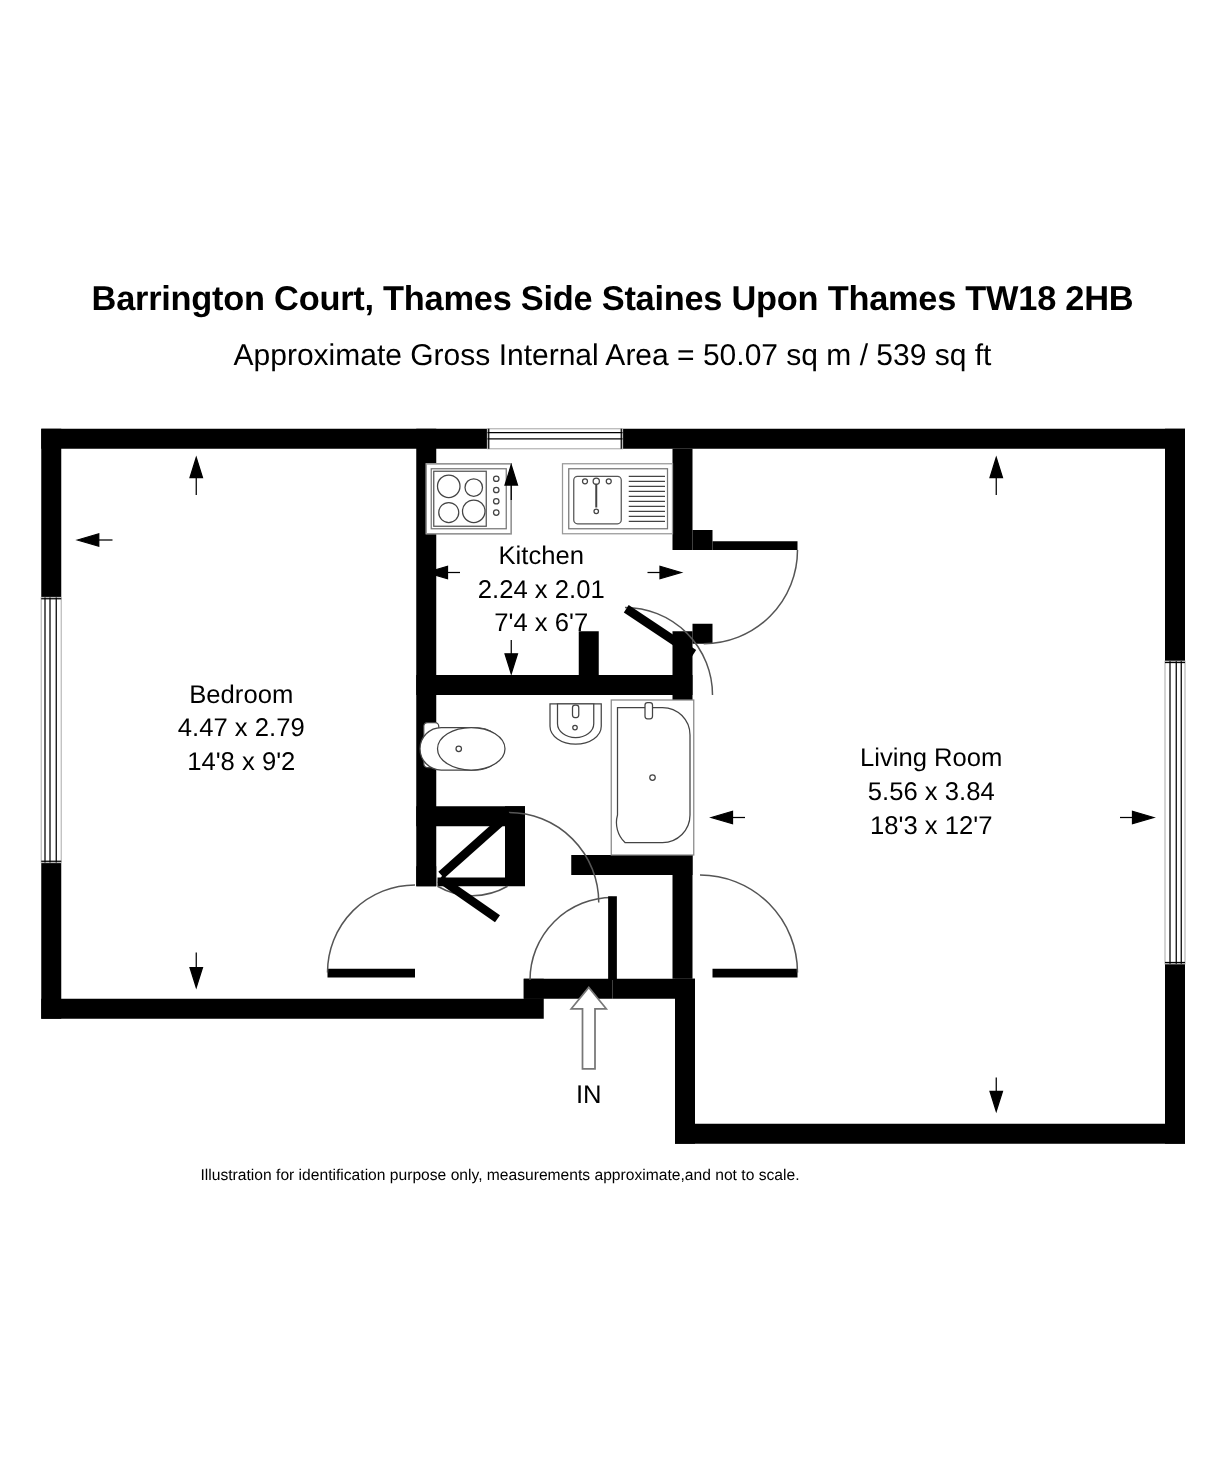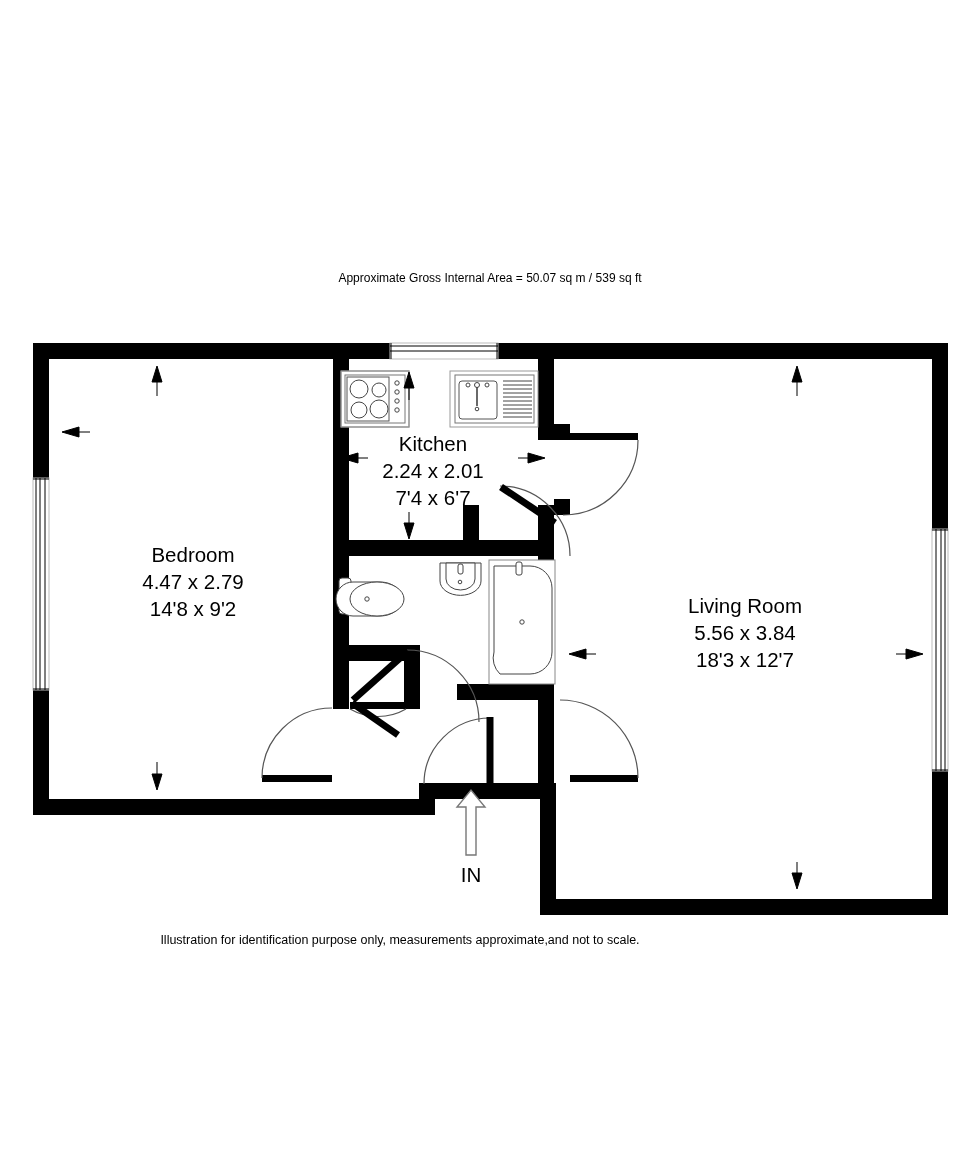--- a/index.html
+++ b/index.html
@@ -30,21 +30,21 @@
     font-weight: bold;
     letter-spacing: -0.2px;
     white-space: nowrap;
   }
   .subtitle {
     position: absolute;
     left: 0;
     top: 271px;
     width: 980px;
     text-align: center;
-    font-size: 12px;
+    font-size: 24px;
     font-weight: normal;
   }
   .footer {
     position: absolute;
     left: 0;
     top: 933px;
     width: 800px;
     text-align: center;
     font-size: 12.5px;
     font-weight: normal;
@@ -68,20 +68,21 @@
     font-size: 20.5px;
     fill: #000;
     text-anchor: middle;
   }
 </style>
 </head>
 <body>
 
 <div id="page">
 
+  <div class="title">Barrington Court, Thames Side Staines Upon Thames TW18 2HB</div>
   <div class="subtitle">Approximate Gross Internal Area = 50.07 sq m / 539 sq ft</div>
 
   <svg id="plan" viewBox="0 0 980 1170">
 
     <g fill="#000000">
 
       <path d="M33,343 L948,343 L948,359 L33,359 Z"></path>
 
       <path d="M33,343 L49,343 L49,478 L33,478 Z"></path>
       <path d="M33,690 L49,690 L49,815 L33,815 Z"></path>

